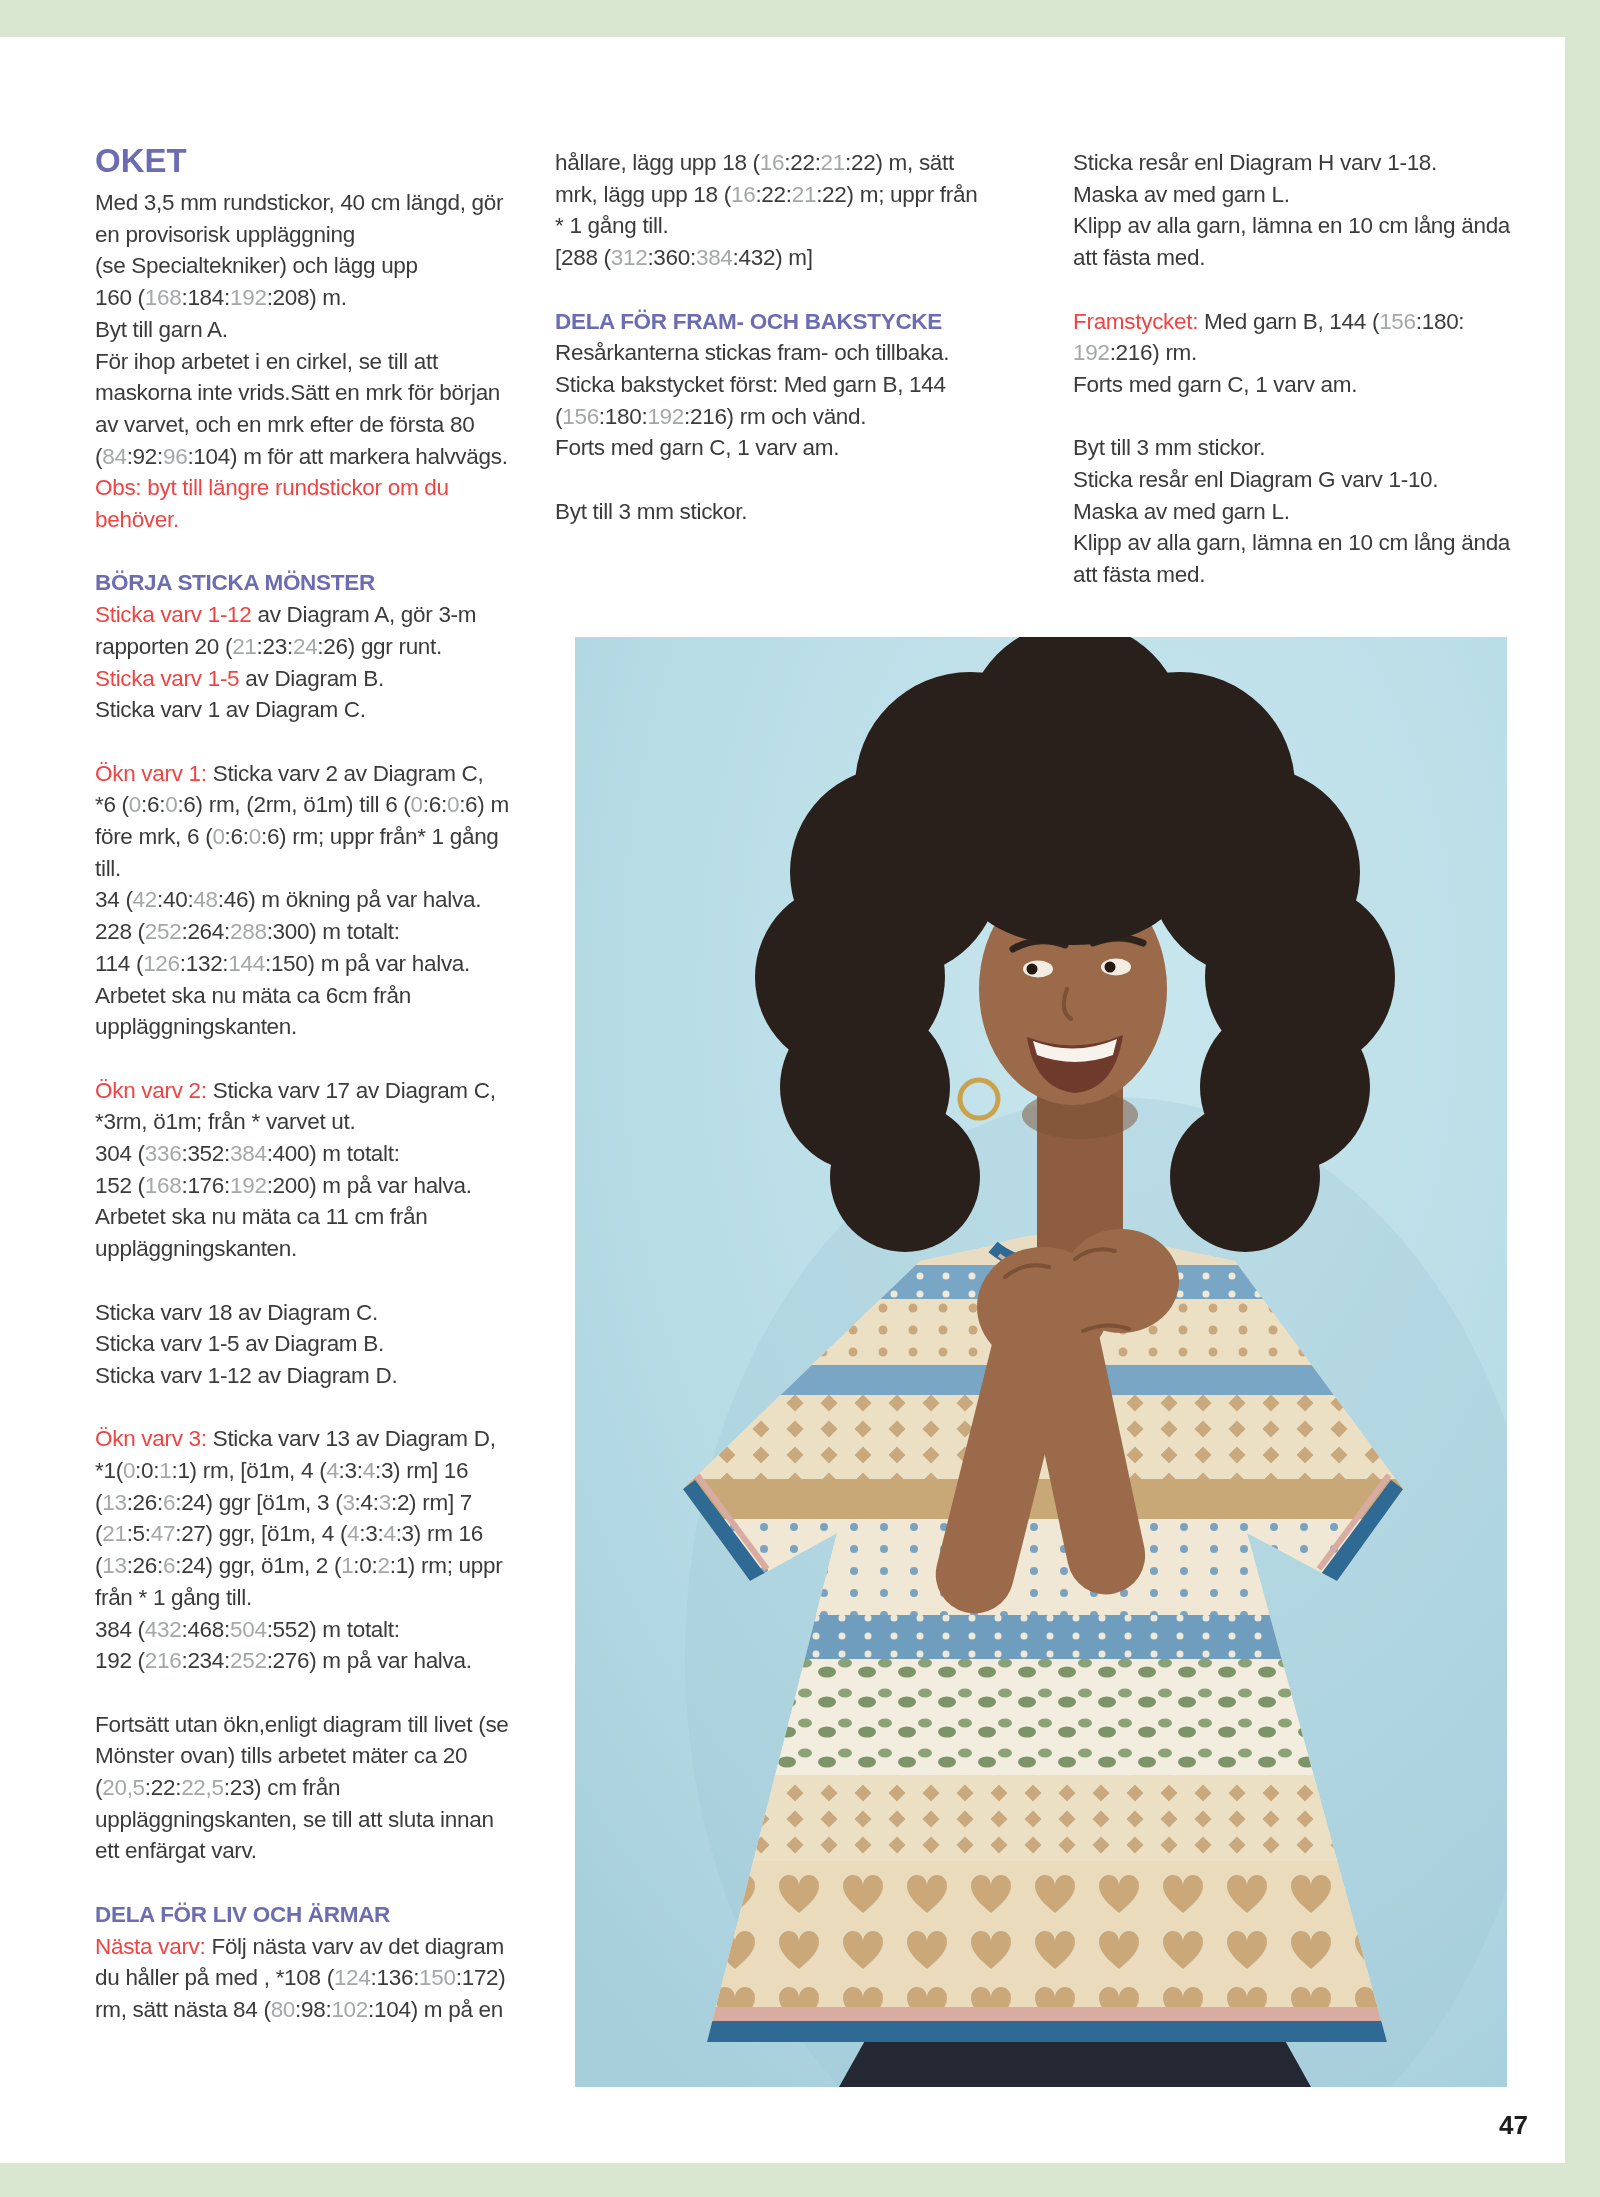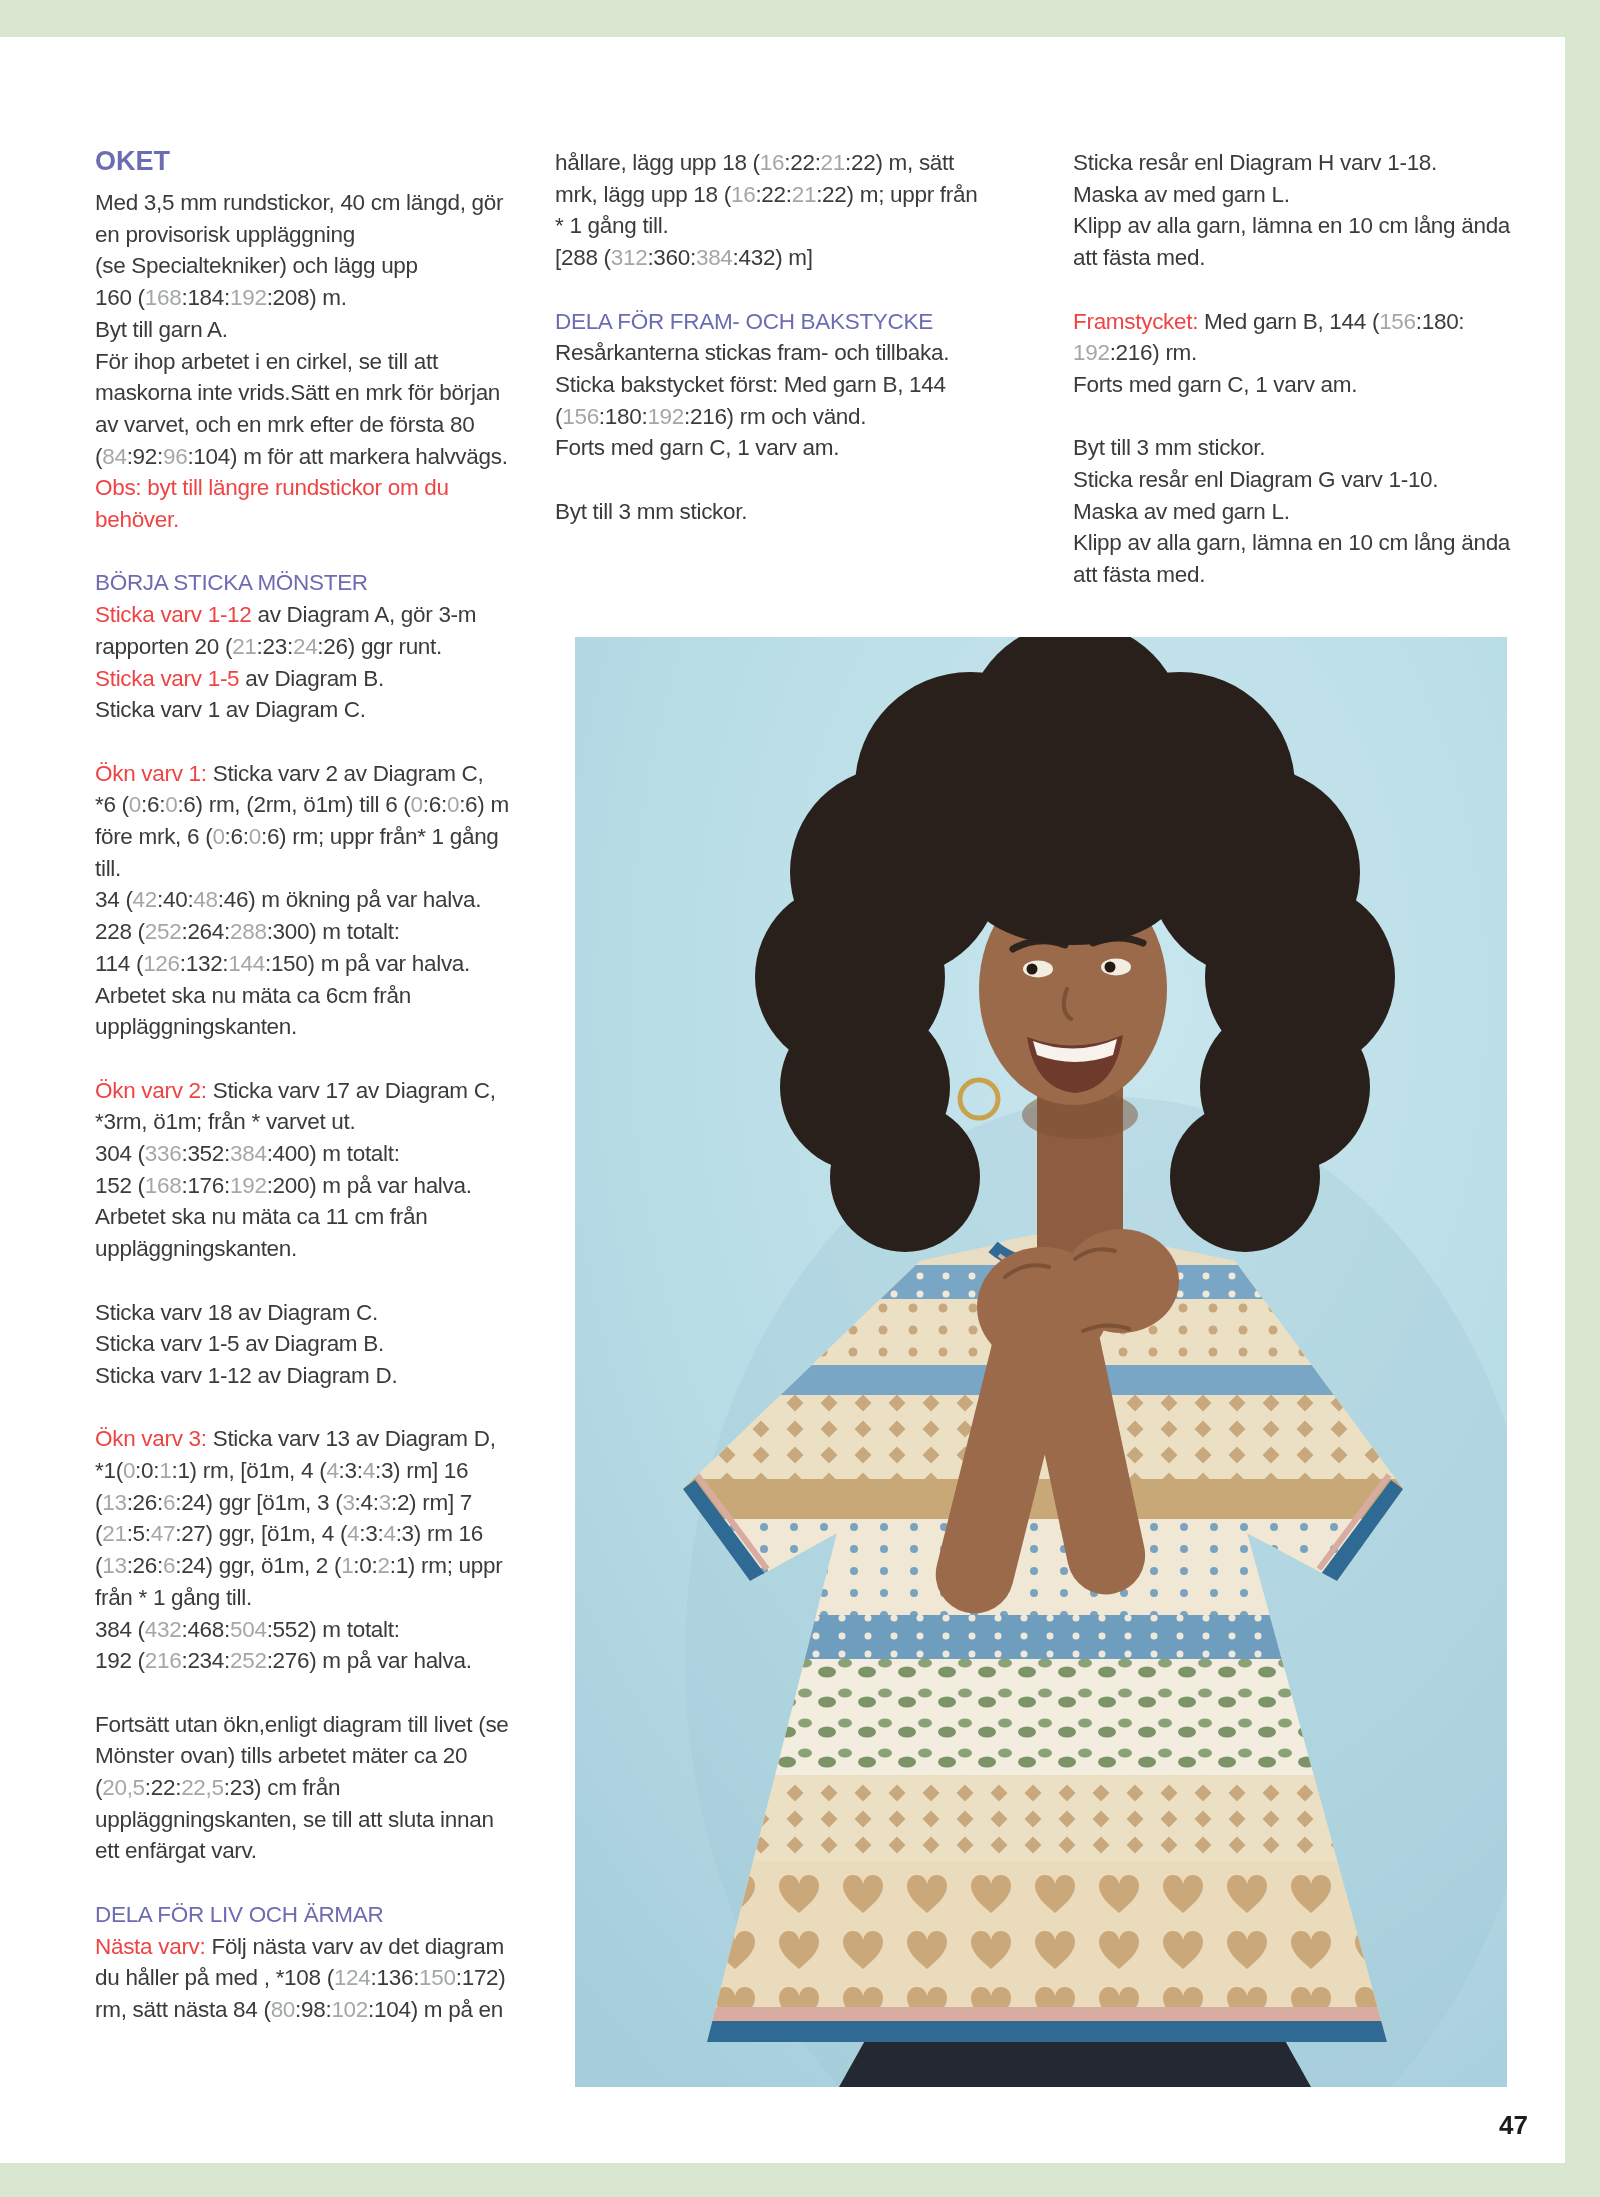--- a/index.html
+++ b/index.html
@@ -21,24 +21,24 @@
   .col{
     position:absolute;color:var(--body);
     font-size:22.5px;line-height:31.7px;letter-spacing:-0.3px;
     white-space:nowrap;
   }
   .col1{left:95px;top:142px;}
   .col2{left:555px;top:147px;}
   .col3{left:1057px;top:147px;margin-left:16px;}
 
   .blk-h1{
-    color:var(--purple);font-weight:700;font-size:27px;line-height:38px;
+    color:var(--purple);font-weight:700;font-size:33px;line-height:38px;
     letter-spacing:0;margin-bottom:7px;
   }
-  .blk-h2{color:var(--purple);font-weight:400;}
+  .blk-h2{color:var(--purple);font-weight:700;}
   .blk-p{margin-bottom:31.7px;}
   .blk-p:last-child{margin-bottom:0;}
   .seg-b{font-weight:400;color:#ef4444;}
   .seg-g{color:var(--gray);}
 
   .photo{
     position:absolute;left:575px;top:637px;width:932px;height:1450px;margin:0;
   }
   .photo svg{display:block;}
 

